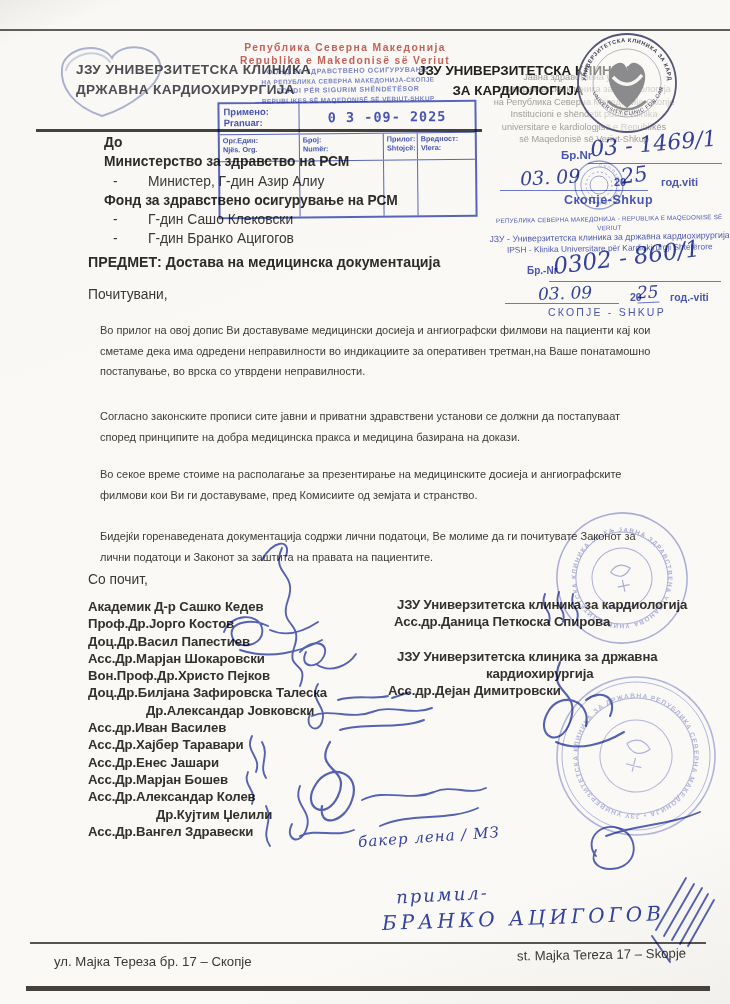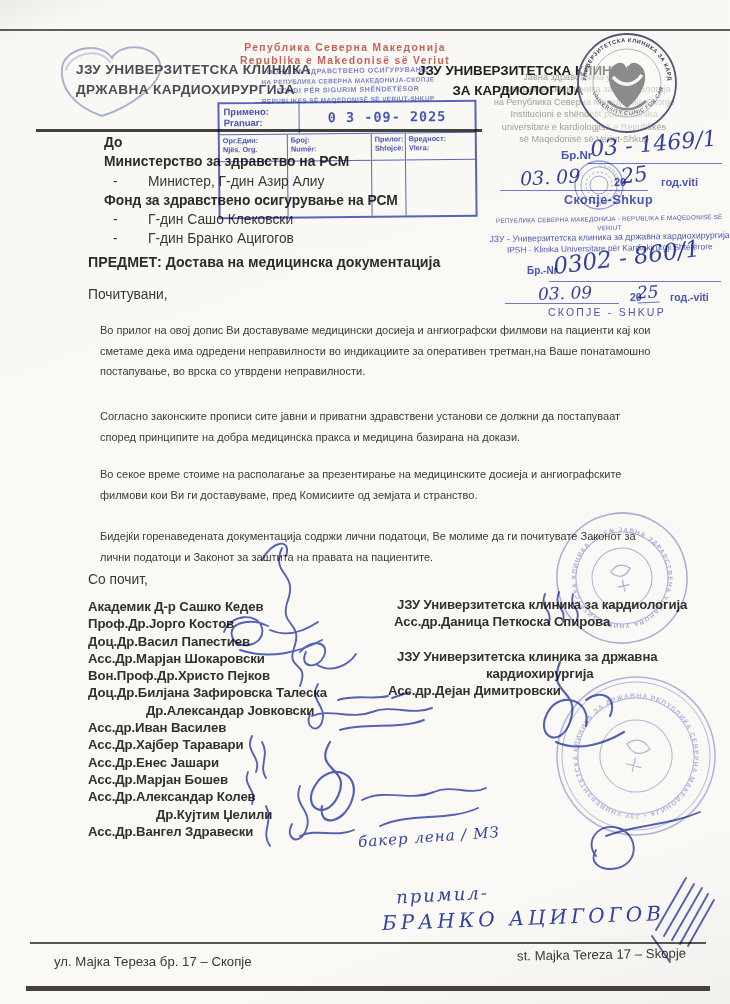--- a/index.html
+++ b/index.html
@@ -26,21 +26,21 @@
   .rs-r1{display:flex;height:30px;}
   .rs-recv{width:80px;border-right:1.8px solid rgba(72,86,190,.9);font-size:9.5px;font-weight:bold;
            padding:2px 0 0 4px;line-height:11px;box-sizing:border-box;}
   .rs-date{flex:1;text-align:center;font-family:"DejaVu Sans Mono",monospace;font-weight:bold;
            font-size:13.5px;letter-spacing:1px;padding-top:6px;}
   .rs-r2,.rs-r3{display:flex;border-top:1.8px solid rgba(72,86,190,.9);}
   .rs-r2{height:26px;} .rs-r3{height:55px;}
   .rs-c{border-right:1.8px solid rgba(72,86,190,.9);font-size:7.3px;line-height:8.6px;
         padding:2px 0 0 3px;font-weight:bold;box-sizing:border-box;}
   .rs-c:last-child{border-right:none;}
-  .rs-c1{width:68px;} .rs-c2{width:84px;} .rs-c3{width:34px;} .rs-c4{flex:1;}
+  .rs-c1{width:80px;} .rs-c2{width:84px;} .rs-c3{width:34px;} .rs-c4{flex:1;}
   .hand{font-family:"DejaVu Serif",serif;font-style:italic;color:#3443a2;white-space:nowrap;z-index:7;mix-blend-mode:multiply;}
   .regprint{font-weight:bold;color:#4a57bb;z-index:6;mix-blend-mode:multiply;white-space:nowrap;padding-left:8px;}
   .underln{position:absolute;border-bottom:1.6px solid rgba(72,86,190,.8);z-index:5;}
   .ssl{position:absolute;left:487px;top:214px;width:245px;text-align:center;color:#5560bd;
        z-index:5;transform:rotate(-1deg);mix-blend-mode:multiply;}
   .ssl .ss1{font-size:6.3px;line-height:9px;letter-spacing:.2px;}
   .ssl .ss2{font-size:8.8px;line-height:11px;}
   .ssl .ss3{font-size:8.4px;line-height:11px;}
   
   .addr{position:absolute;left:104px;top:133px;z-index:2;font-size:13.8px;line-height:19.3px;}

